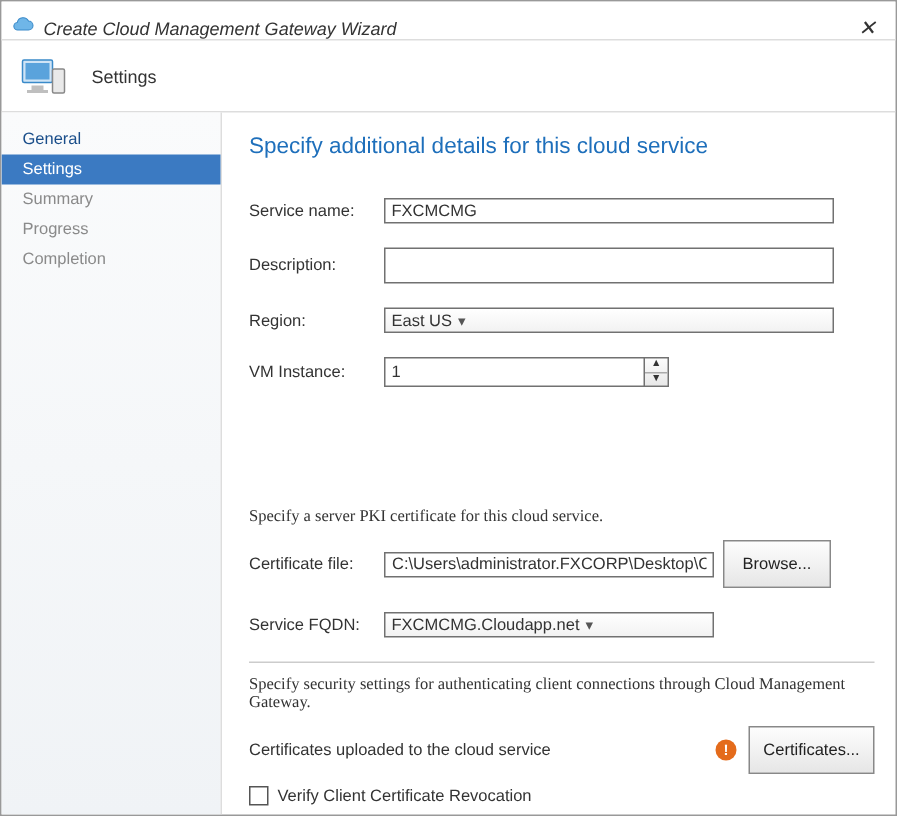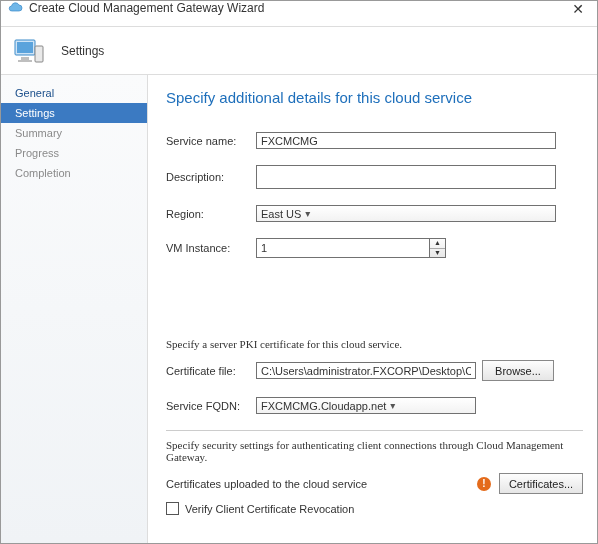--- a/index.html
+++ b/index.html
@@ -9,24 +9,25 @@
     font-size: 11px;
     color:#333;
     background:#fff;
     width:598px; height:544px;
     border:1px solid #999;
     position:relative;
     overflow:hidden;
   }
   .titlebar {
     height:26px;
-    display:flex; align-items:flex-start;
+    display:flex; align-items:flex-end;
     padding:0 4px 0 6px;
     border-bottom:1px solid #ddd;
     background:#fff;
+    font-style:italic;
   }
   .titlebar .t-icon { width:16px; height:16px; margin-right:6px; display:flex; align-items:center; justify-content:center; }
   .titlebar .title { font-size:12px; color:#333; flex:1; }
   .titlebar .close { font-size:14px; color:#333; width:30px; text-align:center; cursor:default; }
   .header {
     height:48px; display:flex; align-items:center;
     padding-left:12px;
     border-bottom:1px solid #ddd;
   }
   .header .h-icon { width:34px; height:34px; margin-right:14px; }
@@ -98,21 +99,21 @@
     background:linear-gradient(#fcfcfc,#e8e8e8);
   }
   .spinner .spin-btns div { flex:1; font-size:7px; line-height:8px; text-align:center; color:#333; cursor:default; }
   .spinner .spin-btns div:first-child { border-bottom:1px solid #aaa; }
   .section-text {
     font-size:11px; color:#333;
     margin:4px 0 10px 0;
     font-family:Liberation Serif, serif;
   }
   .btn {
-    min-width:72px; height:21px;
+    min-width:72px; height:32px;
     border:1px solid #888;
     background:linear-gradient(#fdfdfd,#e6e6e6);
     font:inherit; color:#222;
     cursor:default;
     padding:0 8px;
     display:inline-flex; align-items:center; justify-content:center;
   }
   .hr { border:none; border-top:1px solid #ccc; margin:10px 0 8px 0; }
   .w300 { width:300px; flex:0 0 300px; }
   .w220 { width:220px; flex:0 0 220px; }

